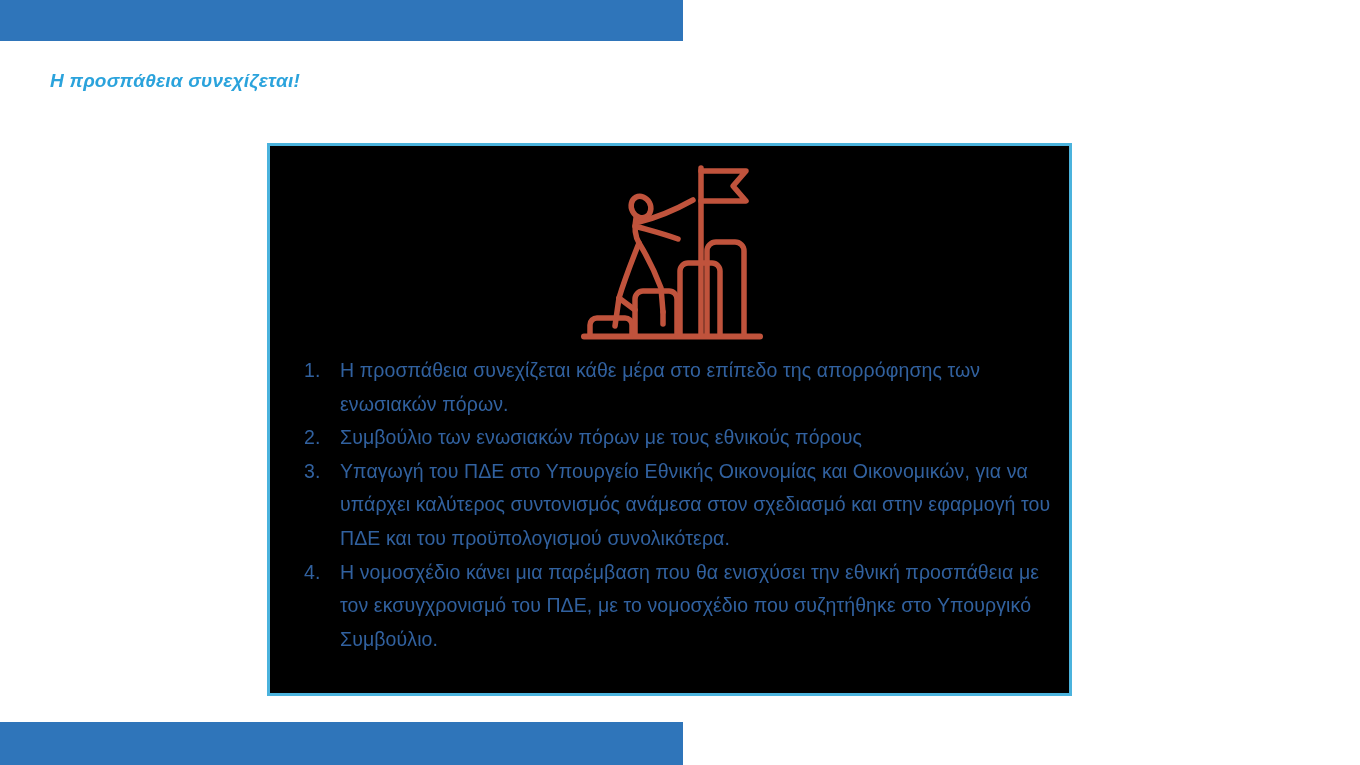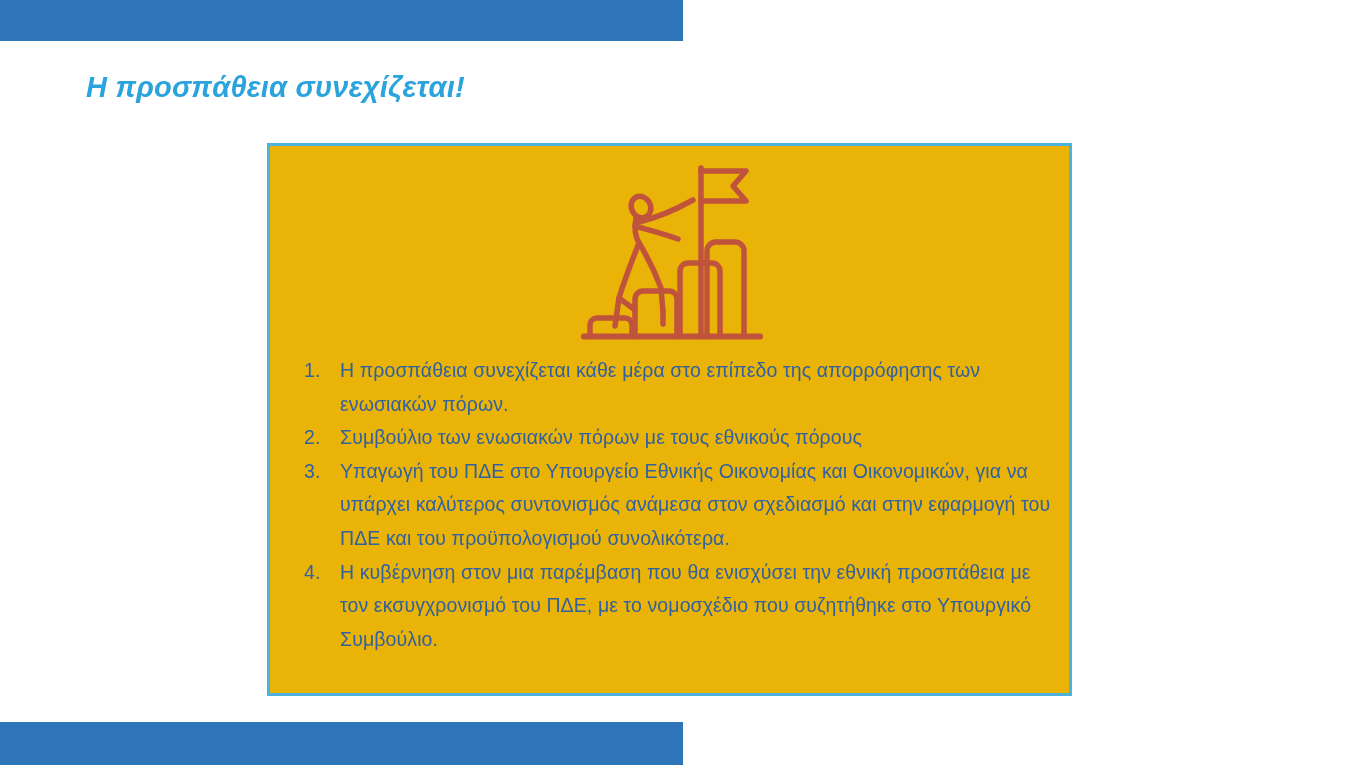--- a/index.html
+++ b/index.html
@@ -32,40 +32,39 @@
     width: 683px;
     height: 43px;
     background: #2F75BA;
   }
 
   
   .slide-title {
     position: absolute;
     left: 50px;
     top: 70px;
-    font-size: 29px;
+    font-size: 19px;
     font-weight: bold;
     font-style: italic;
     letter-spacing: 0.2px;
     color: #2BA3DC;
     white-space: nowrap;
     line-height: 1.2;
-    margin-left: 36px;
   }
 
   
   .content-card {
     position: absolute;
     left: 267px;
     top: 143px;
     width: 805px;
     height: 553px;
     box-sizing: border-box;
     border: 3px solid #4BB3DD;
-    background: #eab308;
+    background: #000000;
   }
 
   
   .icon-wrap {
     position: absolute;
     left: 307px;
     top: 14px;
     width: 190px;
     height: 185px;
     display: block;
@@ -157,18 +156,18 @@
       <li>
         <span class="li-text">Η προσπάθεια συνεχίζεται κάθε μέρα στο επίπεδο της απορρόφησης των ενωσιακών πόρων.</span>
       </li>
       <li>
         <span class="li-text">Συμβούλιο των ενωσιακών πόρων με τους εθνικούς πόρους</span>
       </li>
       <li>
         <span class="li-text">Υπαγωγή του ΠΔΕ στο Υπουργείο Εθνικής Οικονομίας και Οικονομικών, για να υπάρχει καλύτερος συντονισμός ανάμεσα στον σχεδιασμό και στην εφαρμογή του ΠΔΕ και του προϋπολογισμού συνολικότερα.</span>
       </li>
       <li>
-        <span class="li-text">Η κυβέρνηση στον μια παρέμβαση που θα ενισχύσει την εθνική προσπάθεια με τον εκσυγχρονισμό του ΠΔΕ, με το νομοσχέδιο που συζητήθηκε στο Υπουργικό Συμβούλιο.</span>
+        <span class="li-text">Η νομοσχέδιο κάνει μια παρέμβαση που θα ενισχύσει την εθνική προσπάθεια με τον εκσυγχρονισμό του ΠΔΕ, με το νομοσχέδιο που συζητήθηκε στο Υπουργικό Συμβούλιο.</span>
       </li>
     </ol>
   </div>
 
 </div>
 
 </body></html>

